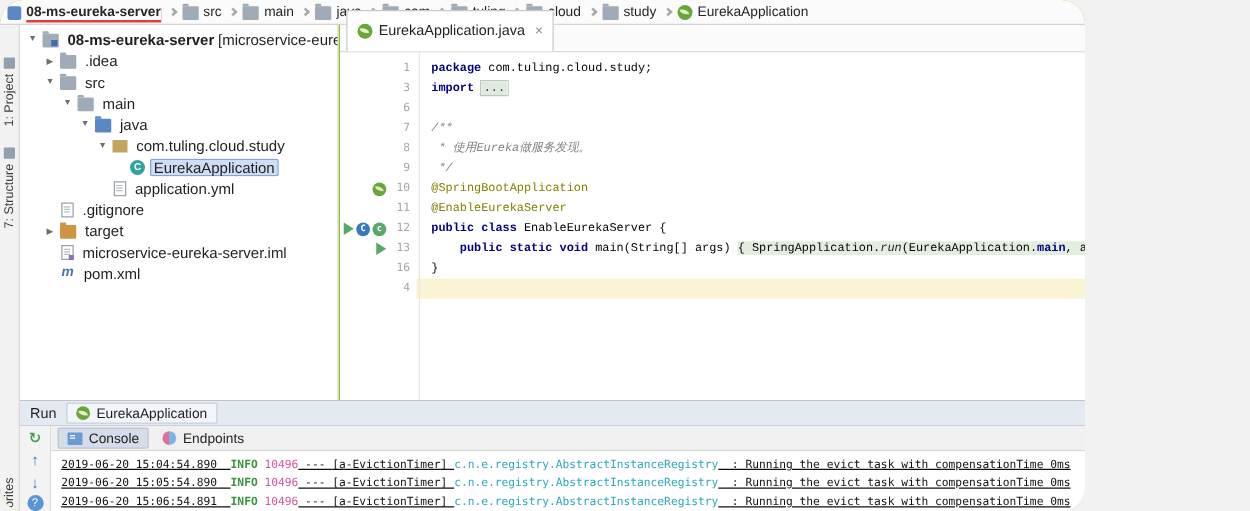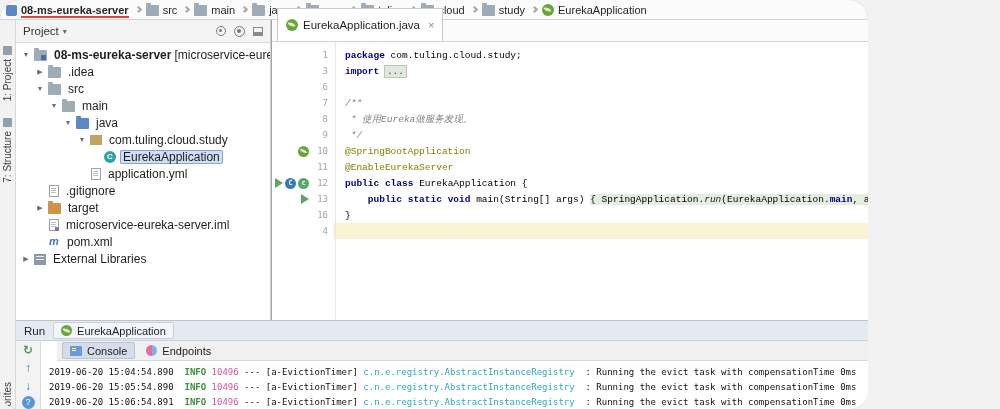--- a/index.html
+++ b/index.html
@@ -1,18 +1,18 @@
 <!DOCTYPE html>
 <html><head>
 <meta charset="utf-8">
 <style>
 *{margin:0;padding:0;box-sizing:border-box;}
 html,body{width:1000px;height:409px;}
 body{font-family:"Liberation Sans","DejaVu Sans",sans-serif;font-size:12px;color:#1f1f1f;background:#f2f2f2;overflow:hidden;}
-.app{position:relative;width:868px;height:409px;background:#a3a3a3;overflow:hidden;border-radius:19px;}
+.app{position:relative;width:868px;height:409px;background:#84cc16;overflow:hidden;border-radius:19px;}
 
 
 .navbar{position:absolute;left:0;top:0;width:100%;height:20px;background:#fbfbfb;border-bottom:1px solid #d4d4d4;display:flex;align-items:center;padding:0 6px;font-size:11px;white-space:nowrap;}
 .crumb{display:flex;align-items:center;height:100%;}
 .clabel{margin-left:4px;color:#262626;}
 .clabel.b{font-weight:bold;}
 .crumb.err .clabel{box-shadow:0 2px 0 #e0403a;}
 .bsep{width:5px;height:5px;border-top:2px solid #a8a8a8;border-right:2px solid #a8a8a8;transform:rotate(45deg);margin:0 5px 0 7px;flex:none;}
 
 
@@ -90,29 +90,29 @@
 
 
 .run{position:absolute;left:16px;top:320px;width:984px;height:89px;background:#fff;border-top:1px solid #c2c2c2;}
 .rhead{height:20px;background:#e4eaf2;border-bottom:1px solid #c9d0da;display:flex;align-items:center;padding:0 8px;gap:8px;font-size:11.5px;}
 .rtab{display:flex;align-items:center;gap:5px;background:#f2f5fa;border:1px solid #c9d0da;border-radius:2px;padding:0 7px;height:17px;font-size:11px;}
 .rtoolcol{position:absolute;left:0;top:20px;width:25px;bottom:0;background:#f3f3f3;border-right:1px solid #dadada;display:flex;flex-direction:column;align-items:center;padding-top:2px;gap:3px;}
 .rbtn{width:17px;height:15px;display:flex;align-items:center;justify-content:center;font-size:12px;font-weight:bold;}
 .rerun{color:#4b9e58;}
 .arrup,.arrdn{color:#3d7ac2;}
 .helpc{width:13px;height:13px;border-radius:50%;background:#5a96d5;color:#fff;font-size:9px;text-align:center;line-height:13px;flex:none;}
-.rtabs{position:absolute;left:41px;top:20px;right:0;height:20px;background:#f0f0f0;border-bottom:1px solid #d8d8d8;display:flex;align-items:center;padding-left:5px;gap:3px;font-size:11px;}
+.rtabs{position:absolute;left:25px;top:20px;right:0;height:20px;background:#f0f0f0;border-bottom:1px solid #d8d8d8;display:flex;align-items:center;padding-left:5px;gap:3px;font-size:11px;}
 .ctab{display:flex;align-items:center;gap:5px;height:17px;padding:0 8px;border-radius:2px;color:#222;}
 .ctab.sel{background:#d4dde9;box-shadow:0 0 0 1px #b9c4d3 inset;}
 .ic-console{width:12px;height:10px;background:#6b9bd2;border-radius:1px;position:relative;flex:none;}
 .ic-console::before{content:"";position:absolute;left:2px;top:2px;width:4px;height:1px;background:#fff;box-shadow:0 2px 0 #fff;}
 .ic-endpoints{width:11px;height:11px;border-radius:50%;background:linear-gradient(90deg,#e06fa0 50%,#7fb2e5 50%);flex:none;}
 .console{position:absolute;left:25px;top:40px;right:0;bottom:0;background:#fff;font-family:"DejaVu Sans Mono","Liberation Mono",monospace;font-size:9px;padding:4px 0 0 8px;overflow:hidden;}
 .logline{line-height:15px;white-space:pre;}
-.lg-t{color:#111;}
+.lg-t{color:#111;text-decoration:underline;}
 .lg-info{color:#3c9140;font-weight:bold;}
 .lg-pid{color:#d8569f;}
 .lg-logger{color:#2fa8bd;}
 </style>
 </head>
 <body>
 
 <div class="app">
 
   <div class="navbar">
@@ -170,29 +170,20 @@
     <div class="stripe-btn" style="top:98px">
       <span class="sicon"></span>
       <span class="vtext">7: Structure</span>
     </div>
     <div class="stripe-btn" style="top:362px">
       <span class="vtext">Favorites</span>
     </div>
   </div>
 
   <div class="project">
-    <div class="phead">
-      <span class="ptitle">Project</span>
-      <span class="pcaret">▾</span>
-      <span class="phicons">
-        <span class="loc"></span>
-        <span class="gear"></span>
-        <span class="hidebar"></span>
-      </span>
-    </div>
     <div class="ptree">
         <div class="trow" style="padding-left: 4px;">
           <span class="tarr">▼</span>
           <span class="ic ic-folder-mod"></span>
           <span class="tlabel b">08-ms-eureka-server</span>
           <span class="tsuffix"> [microservice-eureka-se</span>
         </div>
         <div class="trow" style="padding-left: 18px;">
           <span class="tarr">▶</span>
           <span class="ic ic-folder"></span>
@@ -240,25 +231,20 @@
         </div>
         <div class="trow" style="padding-left: 18px;">
           <span class="tarr"></span>
           <span class="ic ic-file-iml"></span>
           <span class="tlabel">microservice-eureka-server.iml</span>
         </div>
         <div class="trow" style="padding-left: 18px;">
           <span class="tarr"></span>
           <span class="ic ic-maven">m</span>
           <span class="tlabel">pom.xml</span>
-        </div>
-        <div class="trow" style="padding-left: 4px;">
-          <span class="tarr">▶</span>
-          <span class="ic ic-lib"></span>
-          <span class="tlabel">External Libraries</span>
         </div>
       </div>
   </div>
 
   <div class="editor">
     <div class="tabbar">
       <div class="etab">
         <span class="ic ic-leaf"></span>
         <span>EurekaApplication.java</span>
         <span class="tclose">×</span>
@@ -307,21 +293,21 @@
           <span class="lnum">11</span>
           <span class="lcode"><span class="tk ann">@EnableEurekaServer</span></span>
         </div>
         <div class="crow">
           <span class="gicons">
             <span class="gi gi-run"></span>
             <span class="gi gi-class-c">C</span>
             <span class="gi gi-class-g">c</span>
           </span>
           <span class="lnum">12</span>
-          <span class="lcode"><span class="tk kw">public class </span><span class="tk pl">EurekaApplication {</span></span>
+          <span class="lcode"><span class="tk kw">public class </span><span class="tk pl">EnableEurekaServer {</span></span>
         </div>
         <div class="crow">
           <span class="gicons">
             <span class="gi gi-run"></span>
           </span>
           <span class="lnum">13</span>
           <span class="lcode"><span class="tk pl">    </span><span class="tk kw">public static void </span><span class="tk pl">main(String[] args) </span><span class="tk pl fb">{ SpringApplication.</span><span class="tk it fb">run</span><span class="tk pl fb">(EurekaApplication.</span><span class="tk kw fb">main</span><span class="tk pl fb">, args); }</span></span>
         </div>
         <div class="crow">
           <span class="gicons"></span>

